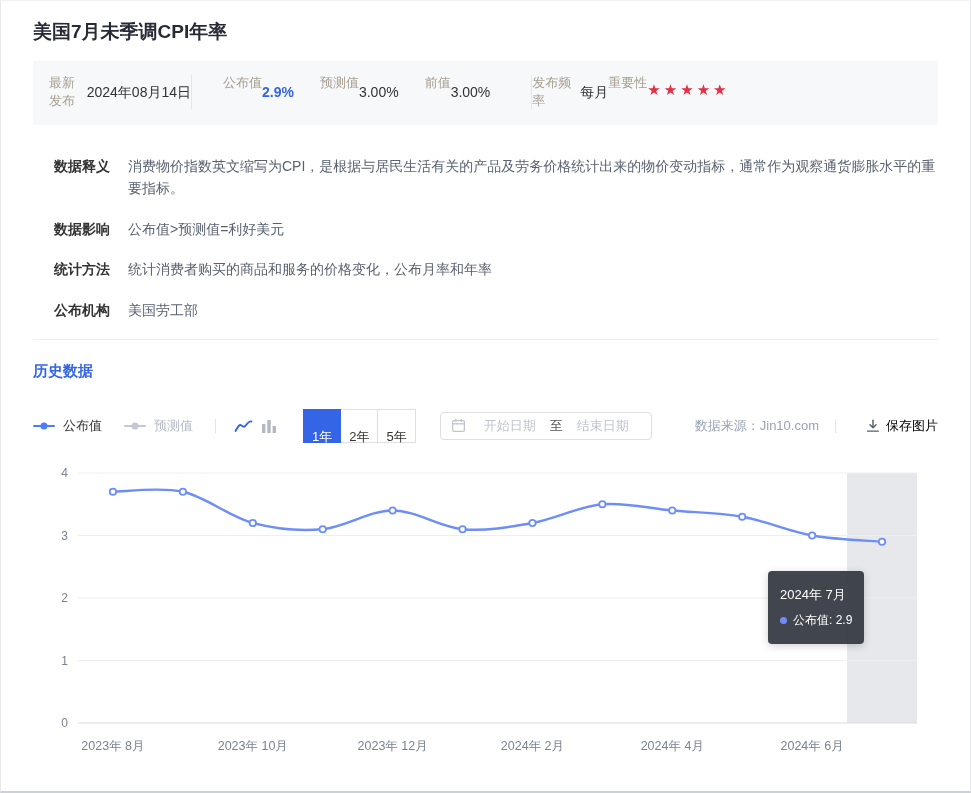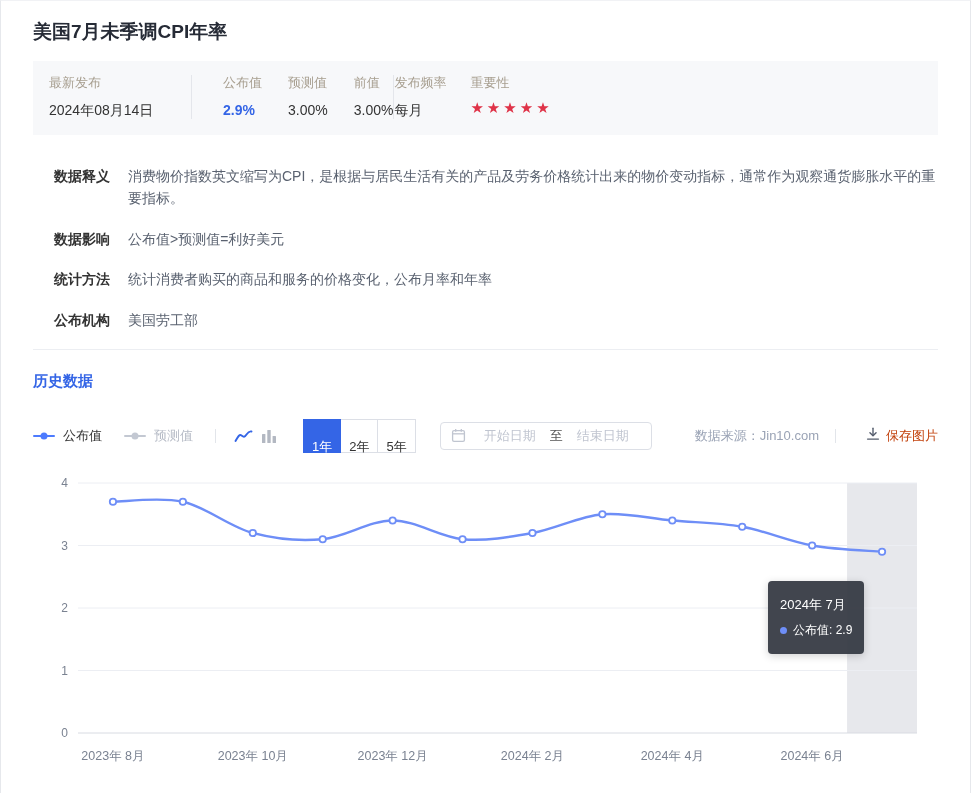--- a/index.html
+++ b/index.html
@@ -11,30 +11,30 @@
   *{box-sizing:border-box;}
   body{margin:0;background:#fff;font-family:"Liberation Sans","DejaVu Sans",sans-serif;color:#333;}
   .page{width:971px;min-height:793px;margin:0 auto;padding:0 32px 6px;
         border-left:1px solid #e6e8ec;border-right:1px solid #e6e8ec;
         border-top:1px solid #f1f2f5;border-bottom:2px solid #ccd0d8;background:#fff;}
 
   .page-title{padding-top:18px;font-size:19px;font-weight:700;color:#262b36;}
 
   
   .summary{margin-top:16px;background:#f7f8fa;padding:13px 16px 15px;display:flex;align-items:stretch;}
-  .s-col{display:flex;flex-direction:column;}
+  .s-col{display:flex;flex-direction:row;}
   .s-label{font-size:13px;color:#a79e8f;}
   .s-value{font-size:14px;color:#333;margin-top:10px;white-space:nowrap;}
   .s-value.blue{color:var(--accent);font-weight:700;}
   .stars{color:var(--star);font-size:15px;letter-spacing:3px;margin-top:7px;white-space:nowrap;}
   .s-divider{width:1px;background:#e4e6eb;margin:1px 0;}
   .c-latest{width:142px;}
   .c-pub{margin-left:31px;margin-right:26px;}
   .c-fore{margin-right:26px;}
-  .c-prev{}
+  .c-prev{margin-right:41px;}
   .c-next{margin-left:33px;width:178px;}
   .c-freq{width:76px;}
 
   
   .details{margin-top:30px;}
   .d-row{display:flex;margin-bottom:18px;font-size:14px;margin-left:21px;}
   .d-label{width:74px;flex:none;font-weight:700;color:#333;line-height:1.6;}
   .d-text{flex:1;color:#5a6270;line-height:1.6;}
 
   
@@ -54,21 +54,21 @@
              color:#333;margin-left:-1px;cursor:pointer;padding:16px 8px;font-family:inherit;}
   .range-btn.active{background:var(--accent);border-color:var(--accent);color:#fff;position:relative;z-index:1;}
   .date-range{display:inline-flex;align-items:center;border:1px solid #dcdfe6;border-radius:4px;height:28px;
               padding:0 10px;margin-left:24px;background:#fff;}
   .date-range .cal{display:inline-flex;margin-right:6px;}
   .date-range input{border:none;outline:none;width:76px;font-size:13px;color:#333;text-align:center;background:transparent;font-family:inherit;}
   .date-range input::placeholder{color:#c0c5d0;}
   .dr-sep{color:#555;margin:0 2px;flex:none;}
   .spacer{flex:1;}
   .source{color:#9aa3b5;margin-right:16px;white-space:nowrap;}
-  .save{display:inline-flex;align-items:flex-start;color:#c2410c;cursor:pointer;margin-left:16px;white-space:nowrap;}
+  .save{display:inline-flex;align-items:center;color:#000000;cursor:pointer;margin-left:16px;white-space:nowrap;}
   .save svg{margin-right:6px;}
 
   
   .chart-wrap{position:relative;margin-top:14px;height:324px;}
   .tooltip{position:absolute;left:735px;top:114px;background:rgba(49,53,63,.92);border-radius:4px;
            padding:15px 12px;color:#fff;pointer-events:none;min-width:92px;box-shadow:0 2px 8px rgba(0,0,0,.18);}
   .tt-title{font-size:13px;margin-bottom:8px;white-space:nowrap;}
   .tt-row{font-size:12px;display:flex;align-items:center;white-space:nowrap;}
   .tt-dot{width:7px;height:7px;border-radius:50%;margin-right:6px;display:inline-block;background:var(--line);}
 </style>

